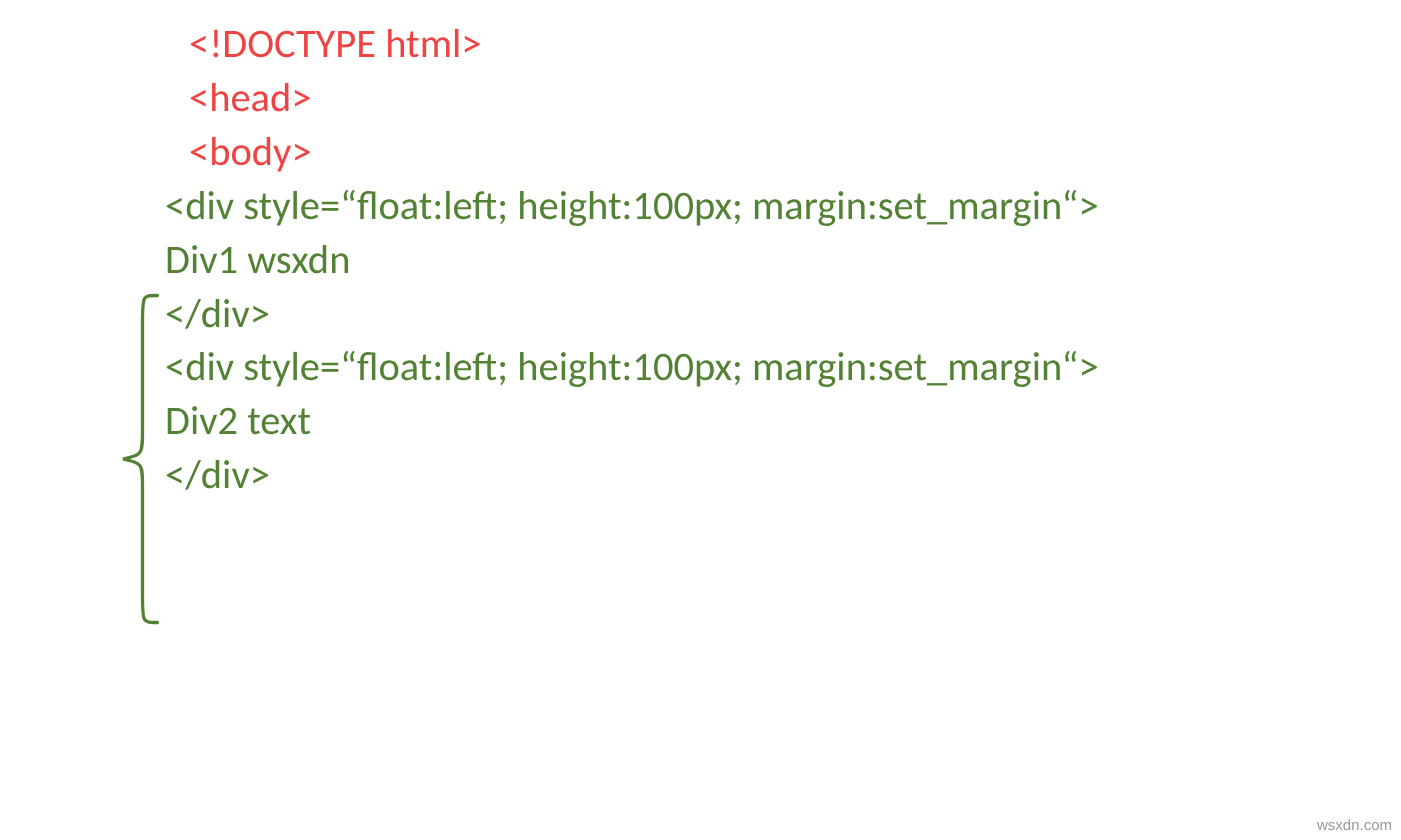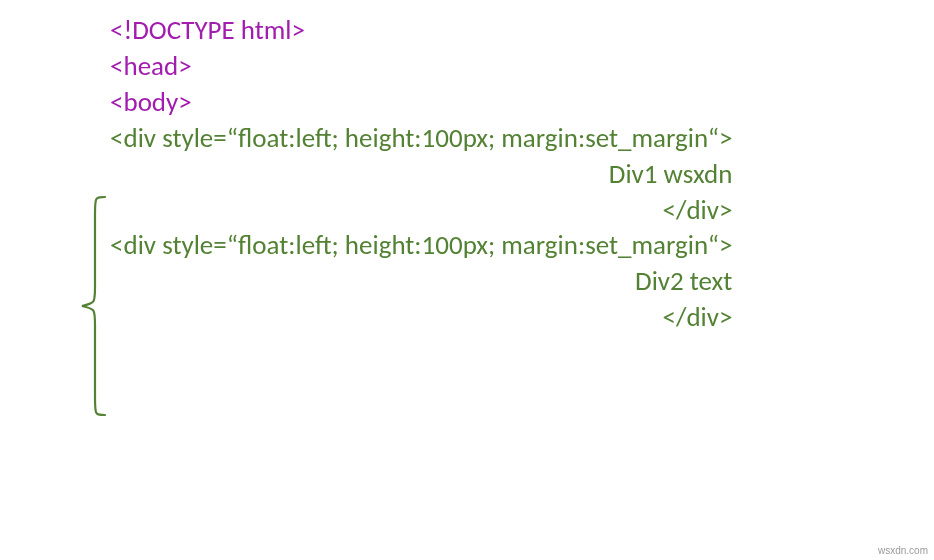--- a/index.html
+++ b/index.html
@@ -18,25 +18,25 @@
     }
     .content {
       position: absolute;
       left: 110px;
       top: 12px;
     }
     .line {
       white-space: nowrap;
     }
     .black {
-      color: #a21caf;
+      color: #ef4444;
+      margin-left: 16px;
     }
     .green {
       color: #548235;
-      text-align: right;
     }
     .bracket-container {
       position: absolute;
       left: 78px;
       top: 195px;
     }
     .bracket-svg {
       display: block;
     }
     .watermark {

